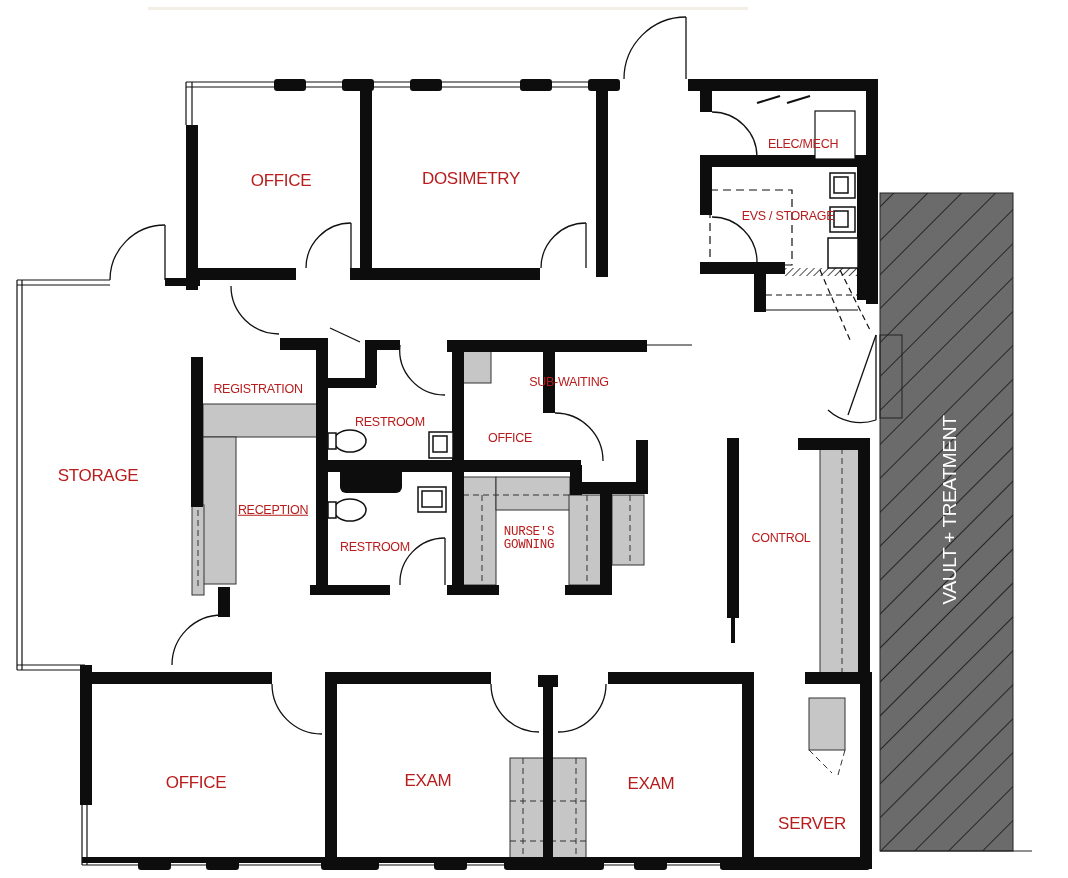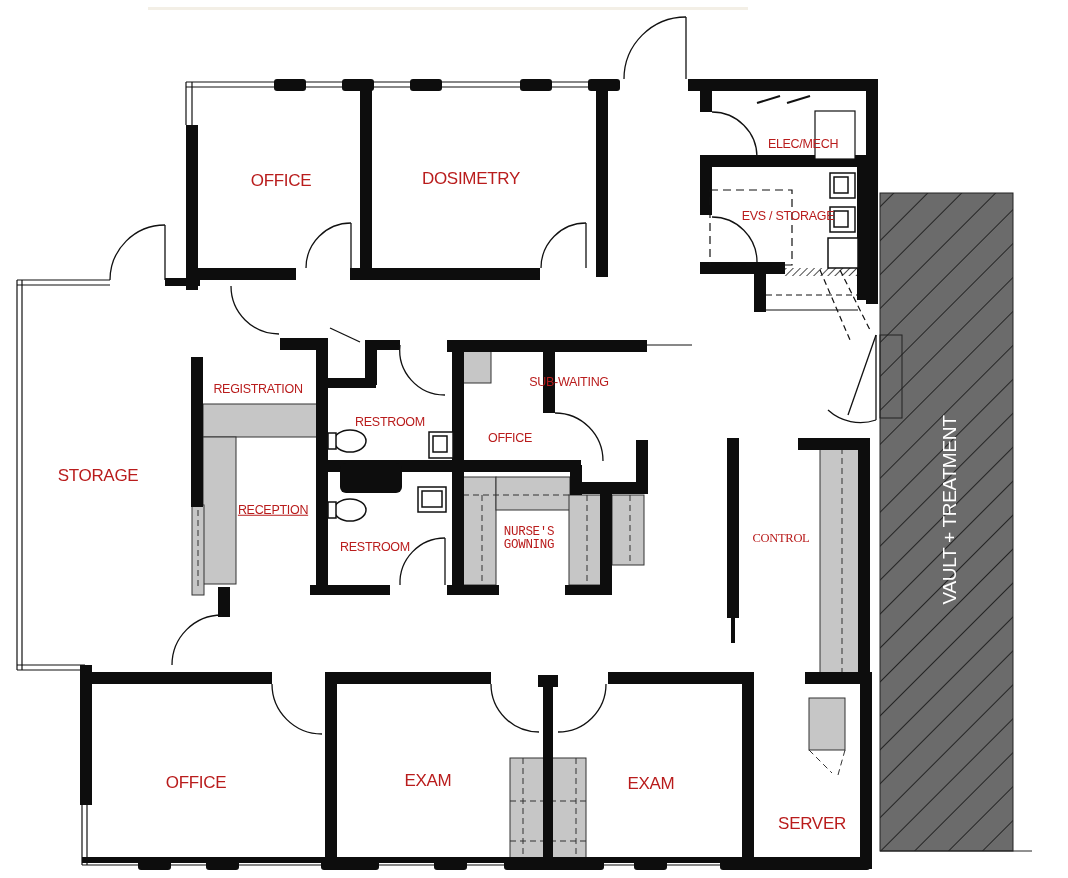--- a/index.html
+++ b/index.html
@@ -221,18 +221,18 @@
 <div class="lbl sm" style="left:258px;top:381px;">REGISTRATION</div>
 <div class="lbl sm" style="left:273px;top:502px;text-decoration:underline;">RECEPTION</div>
 <div class="lbl sm" style="left:390px;top:414px;">RESTROOM</div>
 <div class="lbl sm" style="left:375px;top:539px;">RESTROOM</div>
 <div class="lbl sm" style="left:510px;top:430px;">OFFICE</div>
 <div class="lbl sm" style="left:569px;top:374px;">SUB-WAITING</div>
 <div class="lbl sm" style="left:529px;top:530px;font-family:Liberation Mono, monospace;">
   <div>NURSE'S</div>
   <div>GOWNING</div>
 </div>
-<div class="lbl sm" style="left:781px;top:530px;font-family:Liberation Serif, serif;">CONTROL</div>
+<div class="lbl sm" style="left:781px;top:530px;">CONTROL</div>
 <div class="vault-lbl">VAULT + TREATMENT</div>
 <div class="lbl lg" style="left:196px;top:774px;">OFFICE</div>
 <div class="lbl lg" style="left:428px;top:772px;">EXAM</div>
 <div class="lbl lg" style="left:651px;top:775px;">EXAM</div>
 <div class="lbl lg" style="left:812px;top:815px;">SERVER</div>
 
 </body></html>

